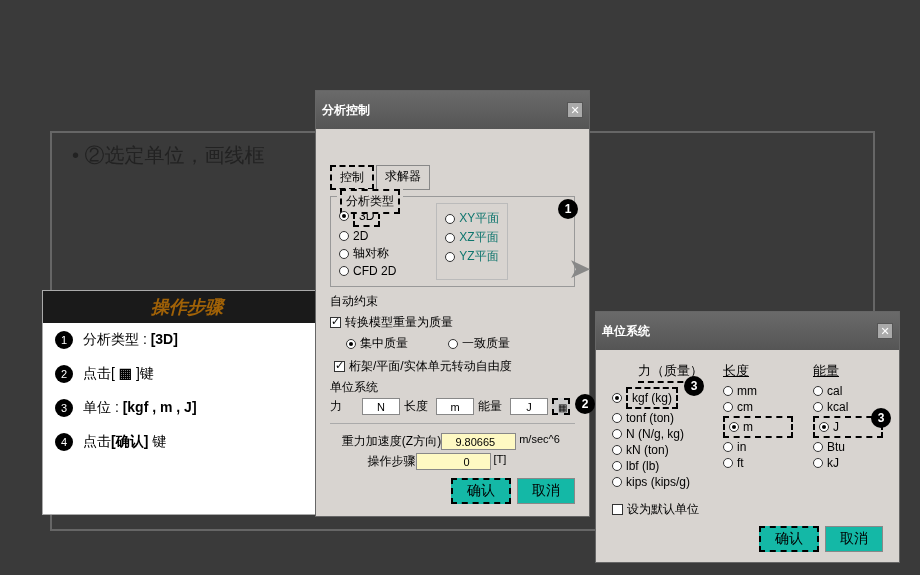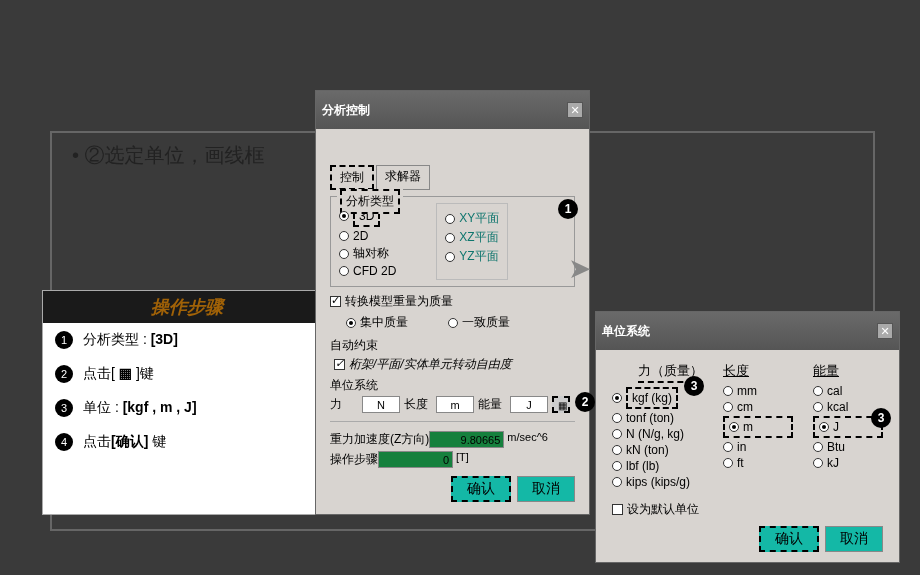--- a/index.html
+++ b/index.html
@@ -35,22 +35,22 @@
 .radio-dot.sel::after { content: ''; position: absolute; width: 4px; height: 4px; background: #000; border-radius: 50%; top: 2px; left: 2px; }
 .check { width: 11px; height: 11px; border: 1px solid #333; display: inline-block; background: #fff; position: relative; }
 .check.sel::after { content: '✓'; position: absolute; top: -3px; left: 0; font-size: 11px; }
 .disabled { color: #0f766e; }
 
 .unit-row { display: flex; gap: 4px; align-items: center; margin-top: 2px; }
 .unit-lbl { width: 28px; }
 .unit-inp { width: 38px; height: 17px; border: 1px solid #888; background: #fff; font-size: 11px; text-align: center; }
 .mini-btn { width: 18px; height: 17px; border: 1px solid #888; background: #ccc; font-size: 10px; }
 
-.val-row { display: flex; justify-content: flex-start; align-items: center; margin: 3px 0; }
-.val-input { width: 75px; height: 17px; border: 1px solid #888; background: #15803d; text-align: right; padding-right: 3px; font-size: 11px; }
+.val-row { display: flex; justify-content: center; align-items: center; margin: 3px 0; }
+.val-input { width: 75px; height: 17px; border: 1px solid #888; background: #fef9c3; text-align: right; padding-right: 20px; font-size: 11px; }
 .val-unit { width: 44px; font-size: 11px; }
 
 .btn-row { display: flex; justify-content: flex-end; gap: 6px; }
 .dlg-btn { padding: 2px 14px; border: 1px solid #888; background: #14b8a6; font-size: 14px; }
 .dlg-btn.primary { border: 2px dashed #000; }
 
 .badge-float { position: absolute; width: 20px; height: 20px; border-radius: 50%; background: #000; color: #fff; display: flex; align-items: center; justify-content: center; font-size: 12px; font-weight: bold; }
 
 .units-dialog { left: 595px; top: 311px; width: 305px; }
 .ud-body { padding: 12px 16px 10px; position: relative; }
@@ -130,39 +130,39 @@
             <span>XZ平面</span>
           </div>
         <div class="radio-row">
             <span class="radio-dot"></span>
             <span>YZ平面</span>
           </div>
       </div>
       <div class="badge-float" style="top:2px;right:-4px;">1</div>
     </div>
 
+    <div style="margin-top:4px;">自动约束</div>
+
     <div style="margin:4px 0;">
       <div class="radio-row">
           <span class="check sel"></span>
           <span>转换模型重量为质量</span>
         </div>
       <div style="display:flex;gap:40px;padding-left:16px;">
         <div class="radio-row">
             <span class="radio-dot sel"></span>
             <span>集中质量</span>
           </div>
         <div class="radio-row">
             <span class="radio-dot"></span>
             <span>一致质量</span>
           </div>
       </div>
     </div>
-
-    <div style="margin-top:4px;">自动约束</div>
-    <div class="radio-row" style="padding-left:4px;font-style:italic;">
+    <div class="radio-row" style="padding-left:4px;">
         <span class="check sel"></span>
         <span>桁架/平面/实体单元转动自由度</span>
       </div>
 
     <div style="margin-top:4px;">单位系统</div>
     <div class="unit-row" style="position:relative;">
       <span class="unit-lbl">力</span>
       <input class="unit-inp" value="N" style="">
       <span class="unit-lbl">长度</span>
       <input class="unit-inp" value="m" style="">

